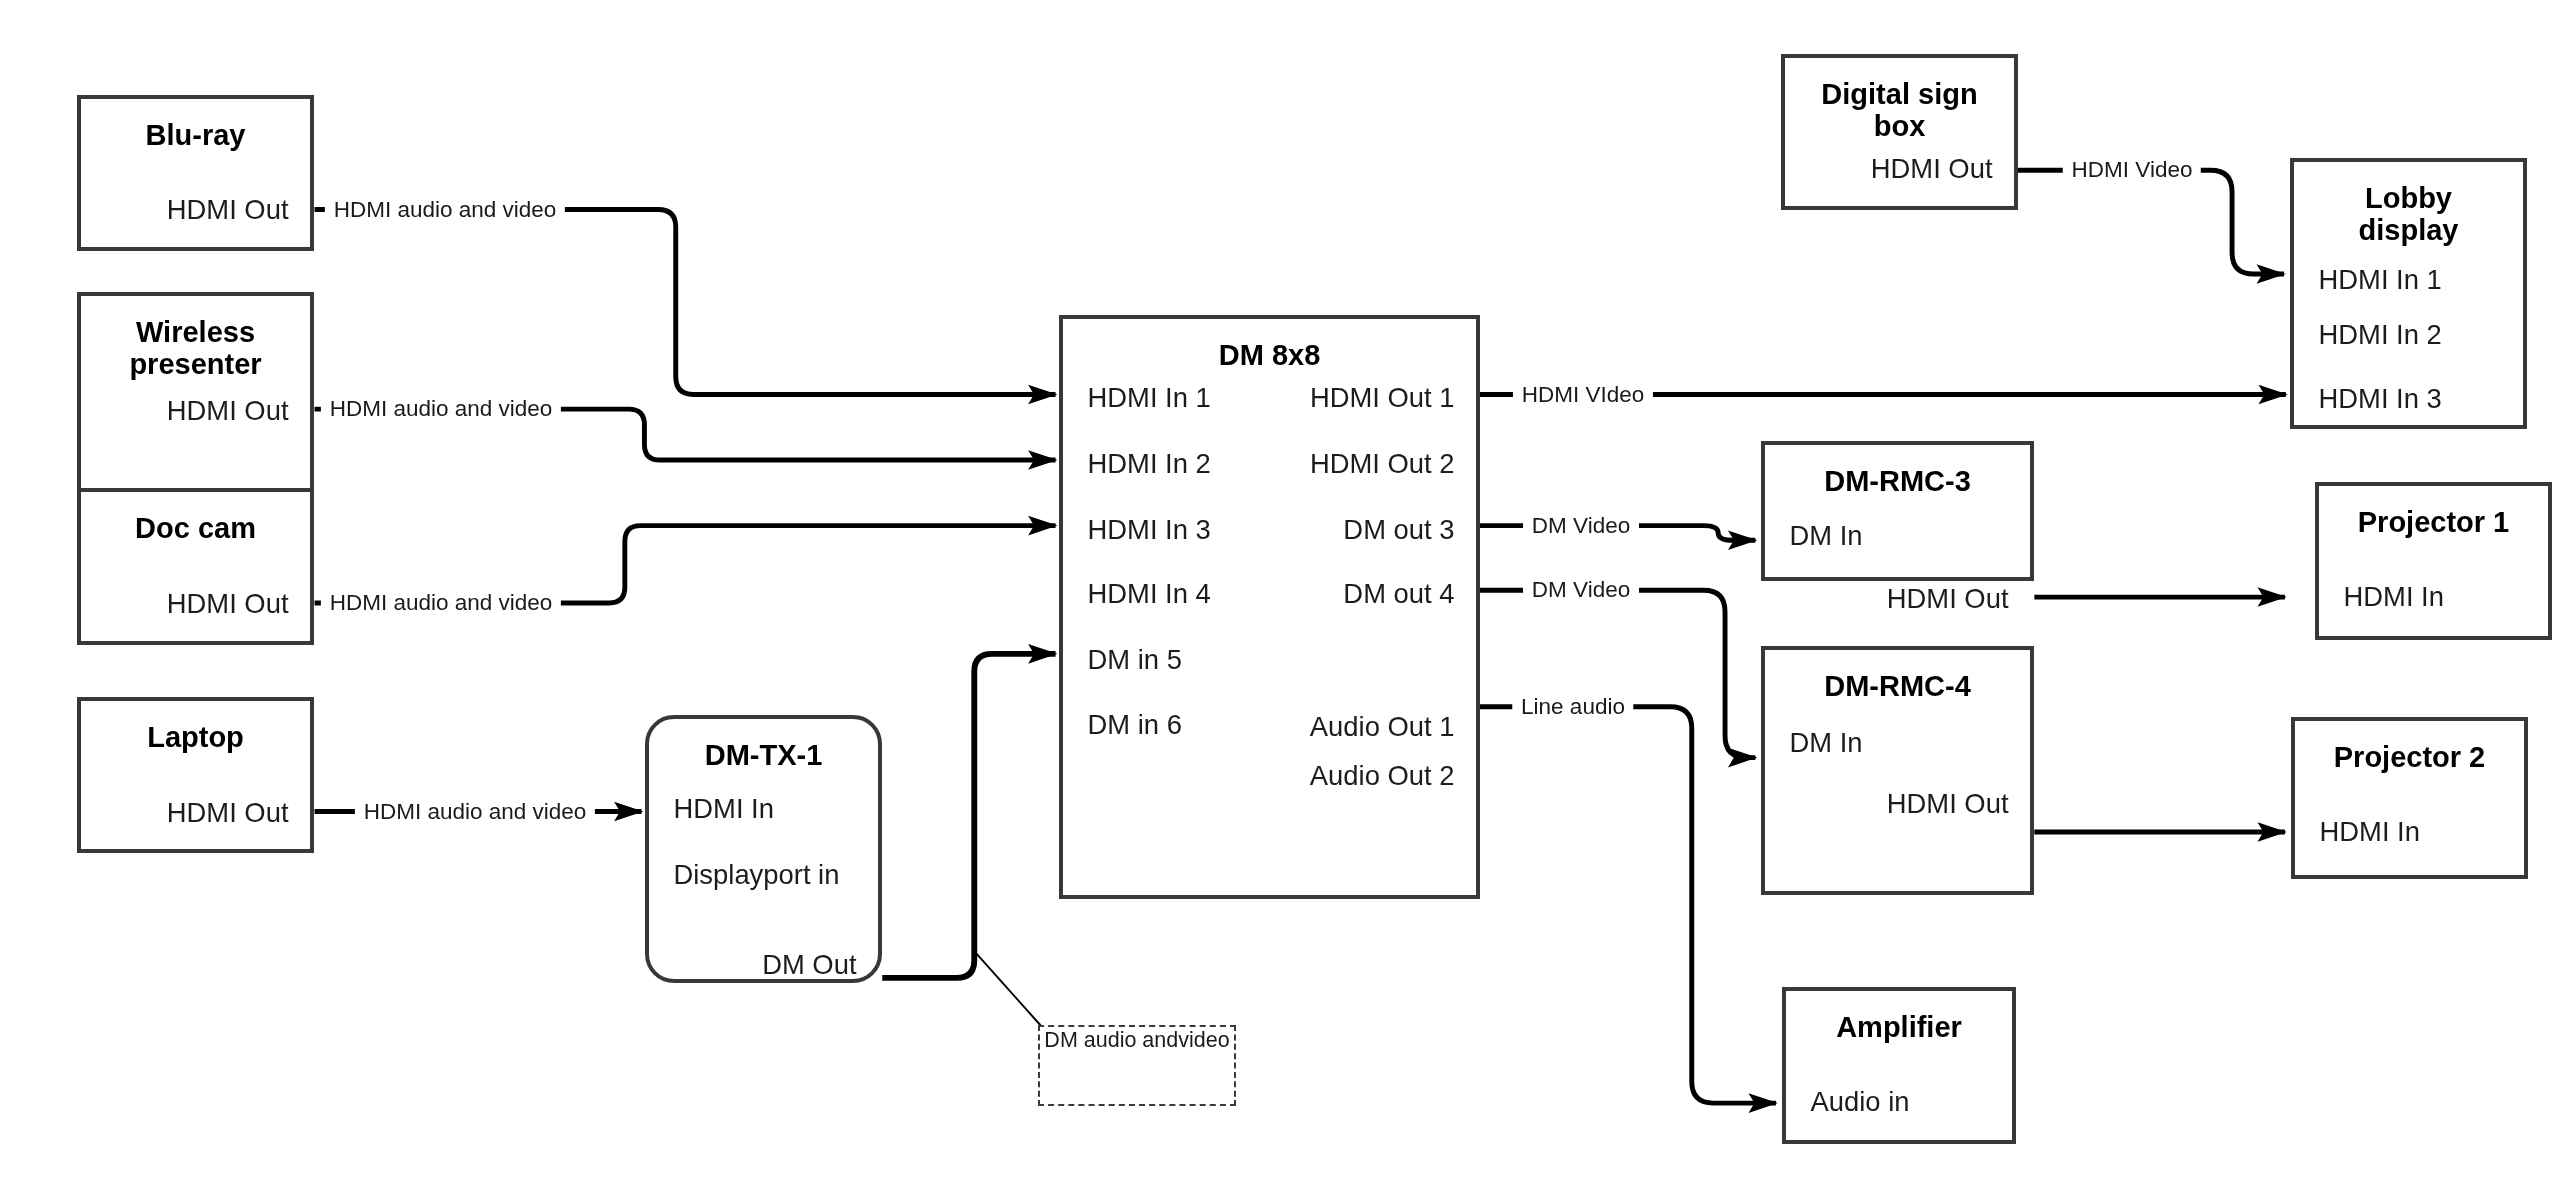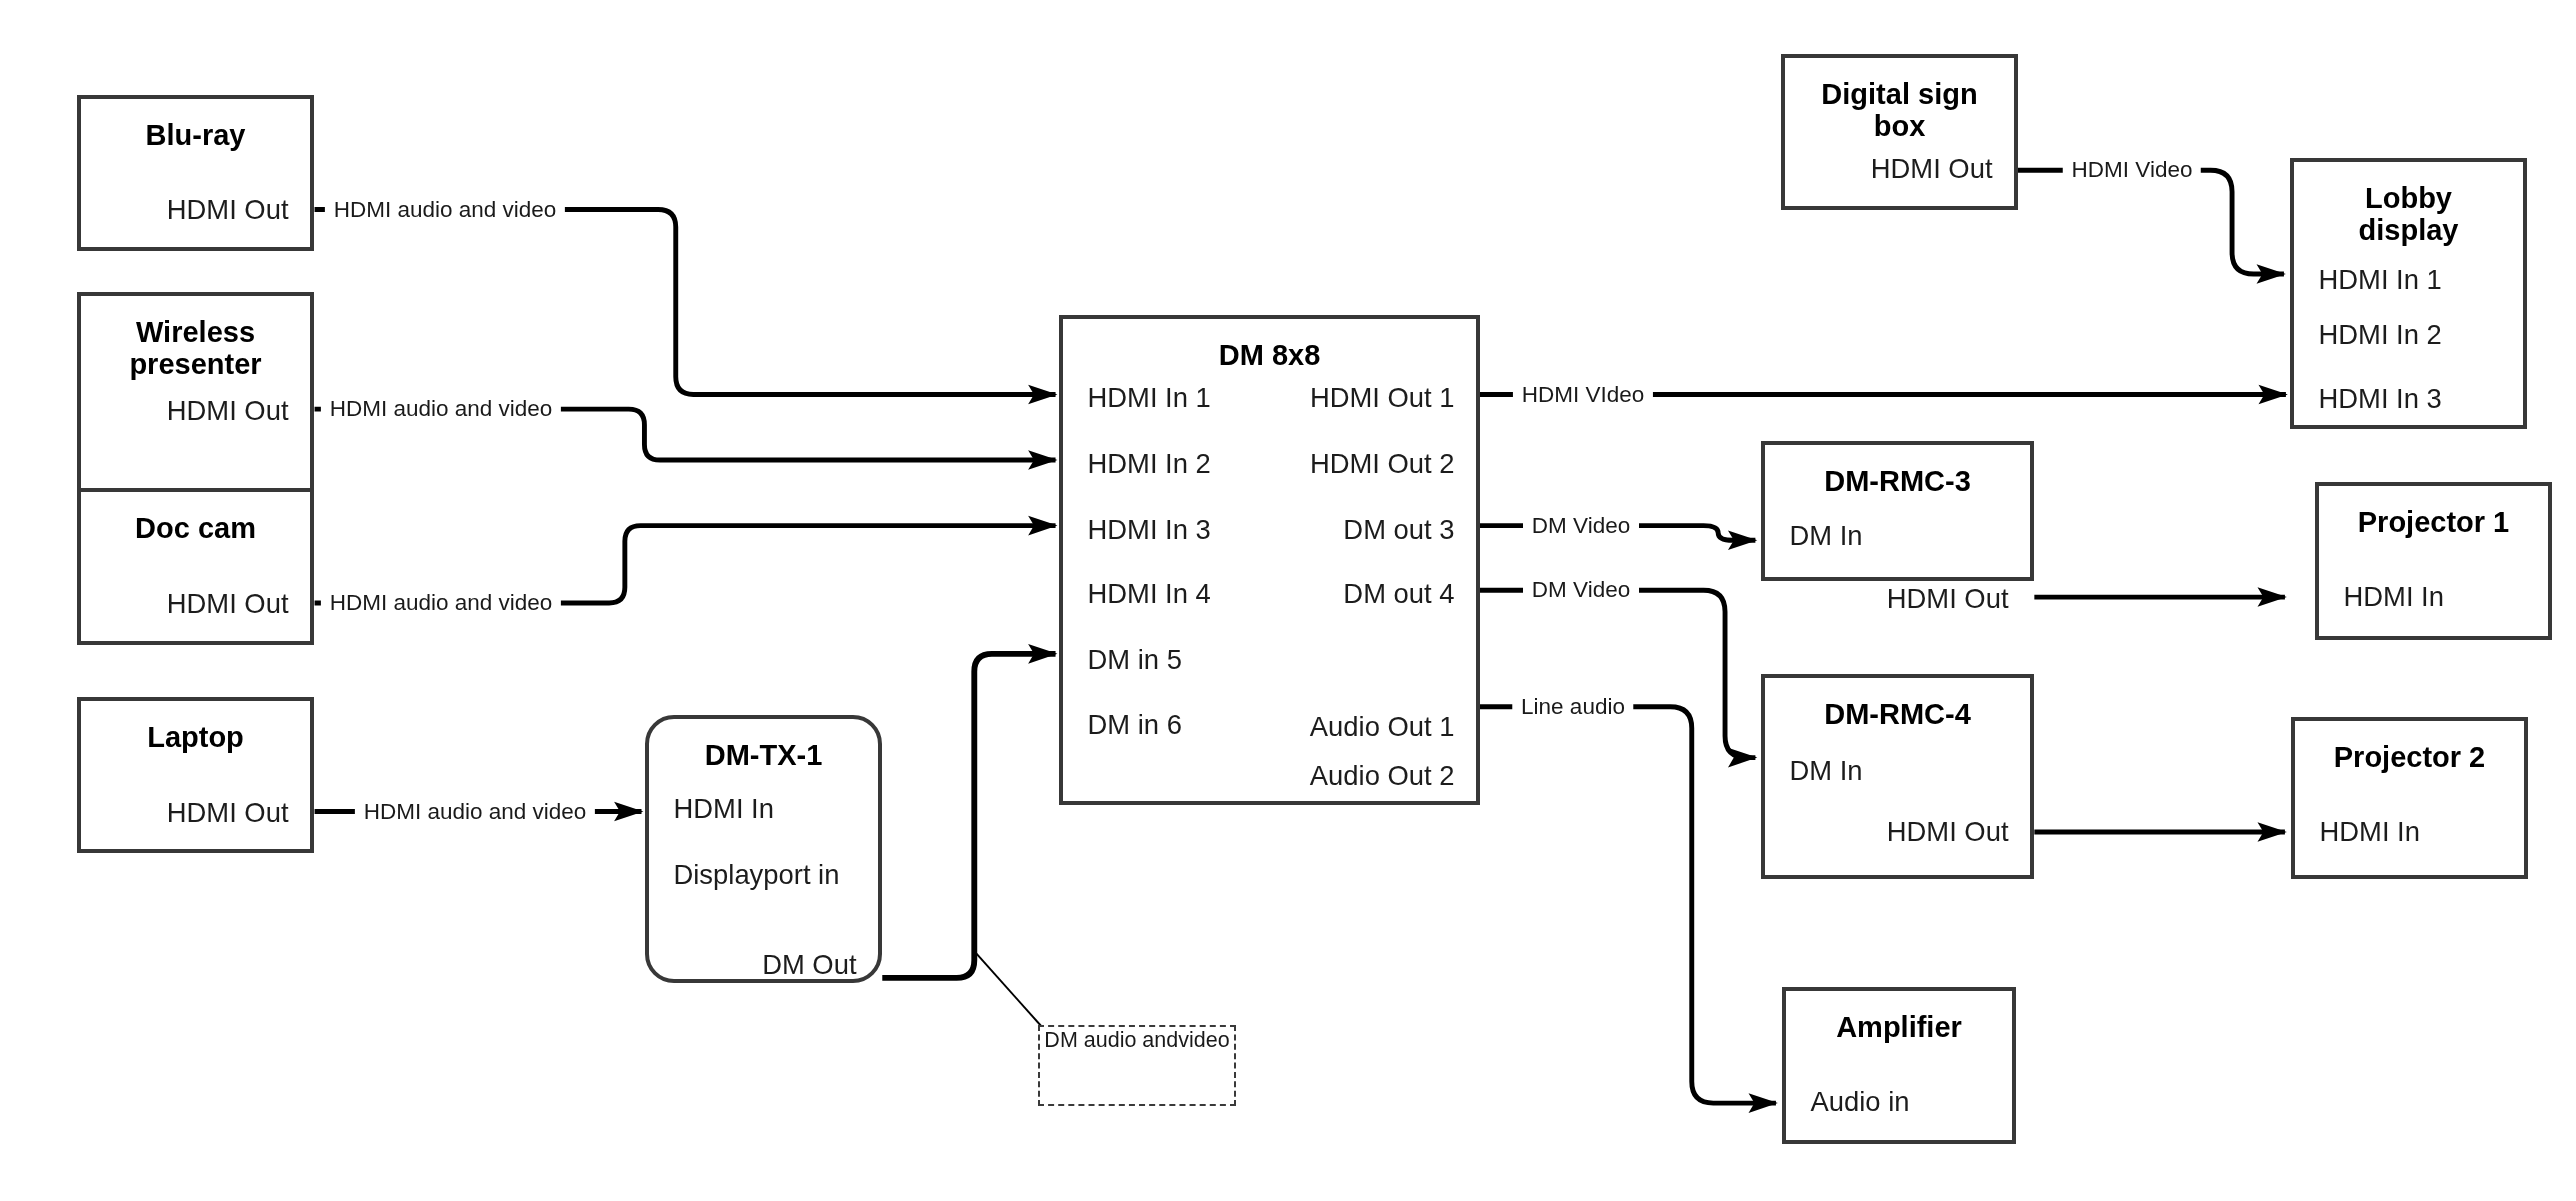--- a/index.html
+++ b/index.html
@@ -117,21 +117,21 @@
       <div class="port right" style="top: 112px;">HDMI Out</div>
     </div>
     <div class="node" style="left: 645px; top: 715px; width: 237px; height: 268px; border-radius: 29px;">
       <div class="node-title">
         <div>DM-TX-1</div>
       </div>
       <div class="port left" style="top: 90px;">HDMI In</div>
       <div class="port left" style="top: 156px;">Displayport in</div>
       <div class="port right" style="top: 246px;">DM Out</div>
     </div>
-    <div class="node" style="left: 1059px; top: 315px; width: 421px; height: 490px;">
+    <div class="node" style="left: 1059px; top: 315px; width: 421px; height: 584px;">
       <div class="node-title">
         <div>DM 8x8</div>
       </div>
       <div class="port left" style="top: 79px;">HDMI In 1</div>
       <div class="port left" style="top: 145px;">HDMI In 2</div>
       <div class="port left" style="top: 211px;">HDMI In 3</div>
       <div class="port left" style="top: 275px;">HDMI In 4</div>
       <div class="port left" style="top: 341px;">DM in 5</div>
       <div class="port left" style="top: 406px;">DM in 6</div>
       <div class="port right" style="top: 79px;">HDMI Out 1</div>
@@ -163,21 +163,21 @@
       </div>
       <div class="port left" style="top: 91px;">DM In</div>
       <div class="port right" style="top: 154px;">HDMI Out</div>
     </div>
     <div class="node" style="left: 2291px; top: 482px; width: 237px; height: 158px; margin-left: 24px;">
       <div class="node-title">
         <div>Projector 1</div>
       </div>
       <div class="port left" style="top: 111px;">HDMI In</div>
     </div>
-    <div class="node" style="left: 1761px; top: 674px; width: 273px; height: 205px;">
+    <div class="node" style="left: 1761px; top: 646px; width: 273px; height: 249px;">
       <div class="node-title">
         <div>DM-RMC-4</div>
       </div>
       <div class="port left" style="top: 93px;">DM In</div>
       <div class="port right" style="top: 154px;">HDMI Out</div>
     </div>
     <div class="node" style="left: 2291px; top: 717px; width: 237px; height: 162px;">
       <div class="node-title">
         <div>Projector 2</div>
       </div>

